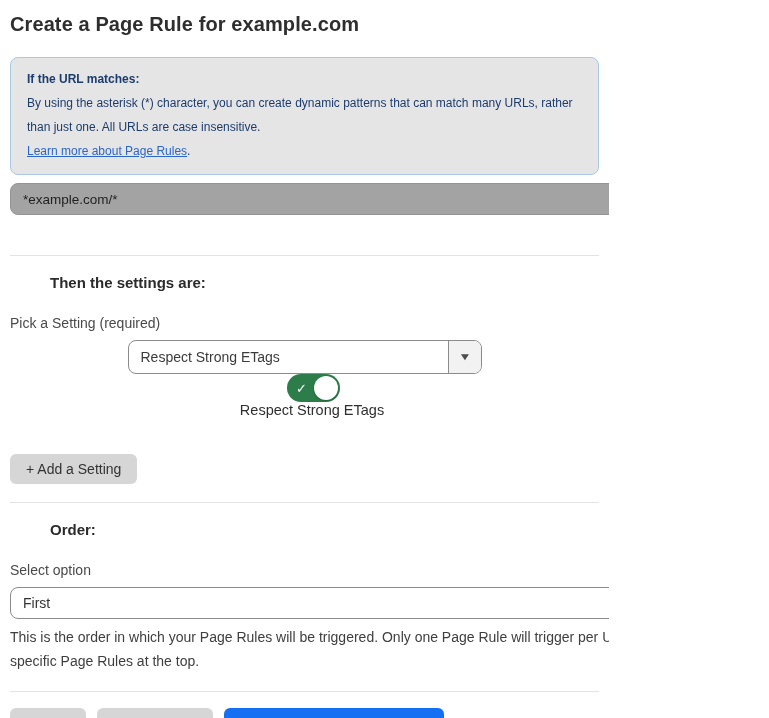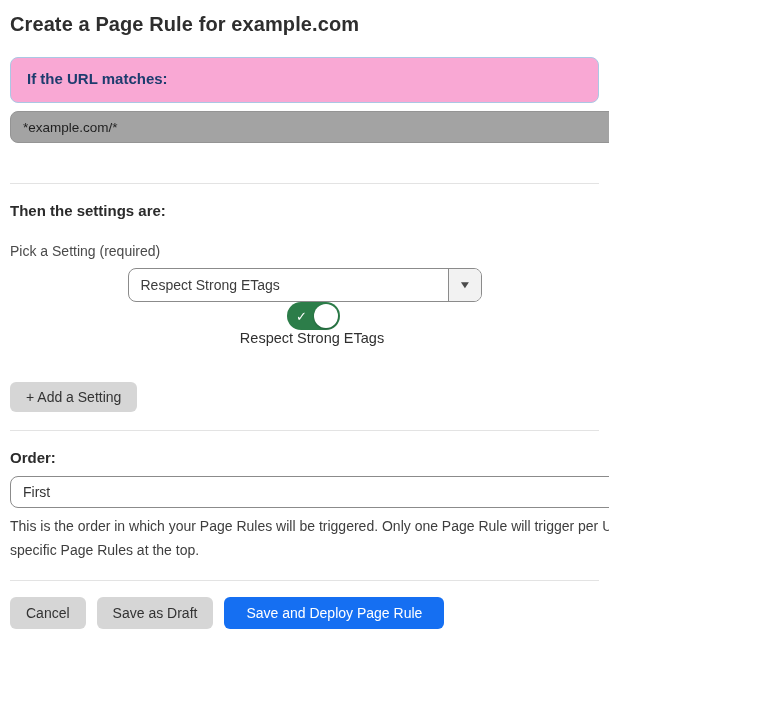--- a/index.html
+++ b/index.html
@@ -18,26 +18,26 @@
   .page-title {
     font-size: 20px;
     font-weight: 700;
     color: #2e2e2e;
     letter-spacing: 0.1px;
     line-height: 28px;
   }
   
   .info-box {
     margin-top: 19px;
-    background: #f9a8d4;
+    background: #e5e5e5;
     border: 1px solid #aac8e4;
     border-radius: 8px;
     padding: 9px 16px 11px 16px;
     color: #1d3c6e;
-    font-size: 15px;
+    font-size: 12px;
     line-height: 24px;
   }
   .info-heading { font-weight: 700; }
   .info-link {
     color: #2b66c9;
     text-decoration: underline;
     cursor: pointer;
   }
   
   .field-label {
@@ -65,20 +65,21 @@
     border-top: 1px solid #e3e3e3;
     margin-top: 40px;
   }
   .divider-2 { margin-top: 18px; }
   .section-heading {
     margin-top: 17px;
     font-size: 15px;
     font-weight: 700;
     color: #2b2b2b;
     line-height: 20px;
+    margin-left: 40px;
   }
   
   .setting-row {
     margin-top: 8px;
     display: flex;
     align-items: center;
     flex-direction: column;
   }
   .select-box {
     display: flex;
@@ -208,20 +209,24 @@
 </style>
 </head>
 <body>
 
 <div class="page">
 
   <h1 class="page-title">Create a Page Rule for example.com</h1>
 
   <div class="info-box">
     <div class="info-heading">If the URL matches:</div>
+    <div class="info-body">By using the asterisk (*) character, you can create dynamic patterns that can match many URLs, rather than just one. All URLs are case insensitive.</div>
+    <div class="info-link-line">
+      <a class="info-link">Learn more about Page Rules</a><span>.</span>
+    </div>
   </div>
 
   <input class="url-input" type="text" value="*example.com/*" style="">
 
   <hr class="divider">
 
   <div class="section-heading">Then the settings are:</div>
 
   <div class="field-label">Pick a Setting (required)</div>
 
@@ -238,20 +243,21 @@
     </div>
     <div class="toggle-label">Respect Strong ETags</div>
   </div>
 
   <button class="btn btn-add-setting">+ Add a Setting</button>
 
   <hr class="divider divider-2">
 
   <div class="section-heading">Order:</div>
 
+  <div class="field-label">Select option</div>
 
   <div class="order-select">
     <span>First</span>
     <span class="arrow-glyph">▼</span>
   </div>
 
   <div class="help-text">This is the order in which your Page Rules will be triggered. Only one Page Rule will trigger per URL, so put your most specific Page Rules at the top.</div>
 
   <hr class="divider divider-2">
 

